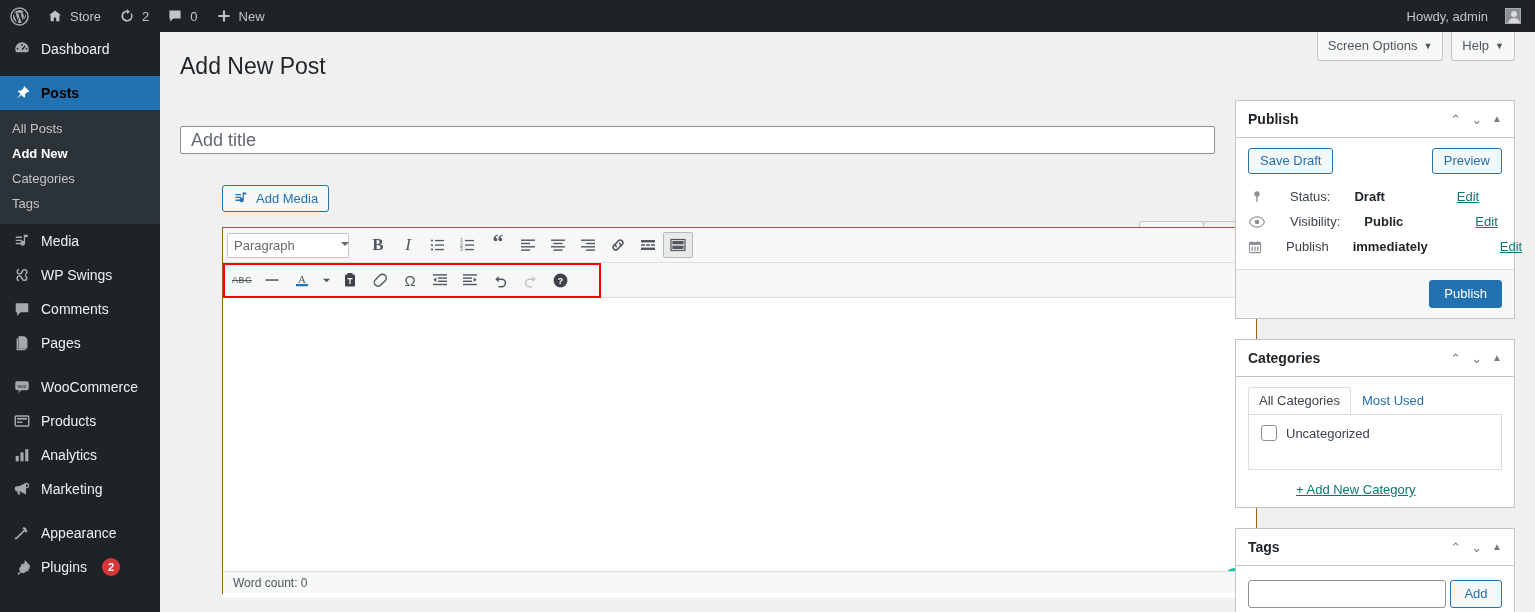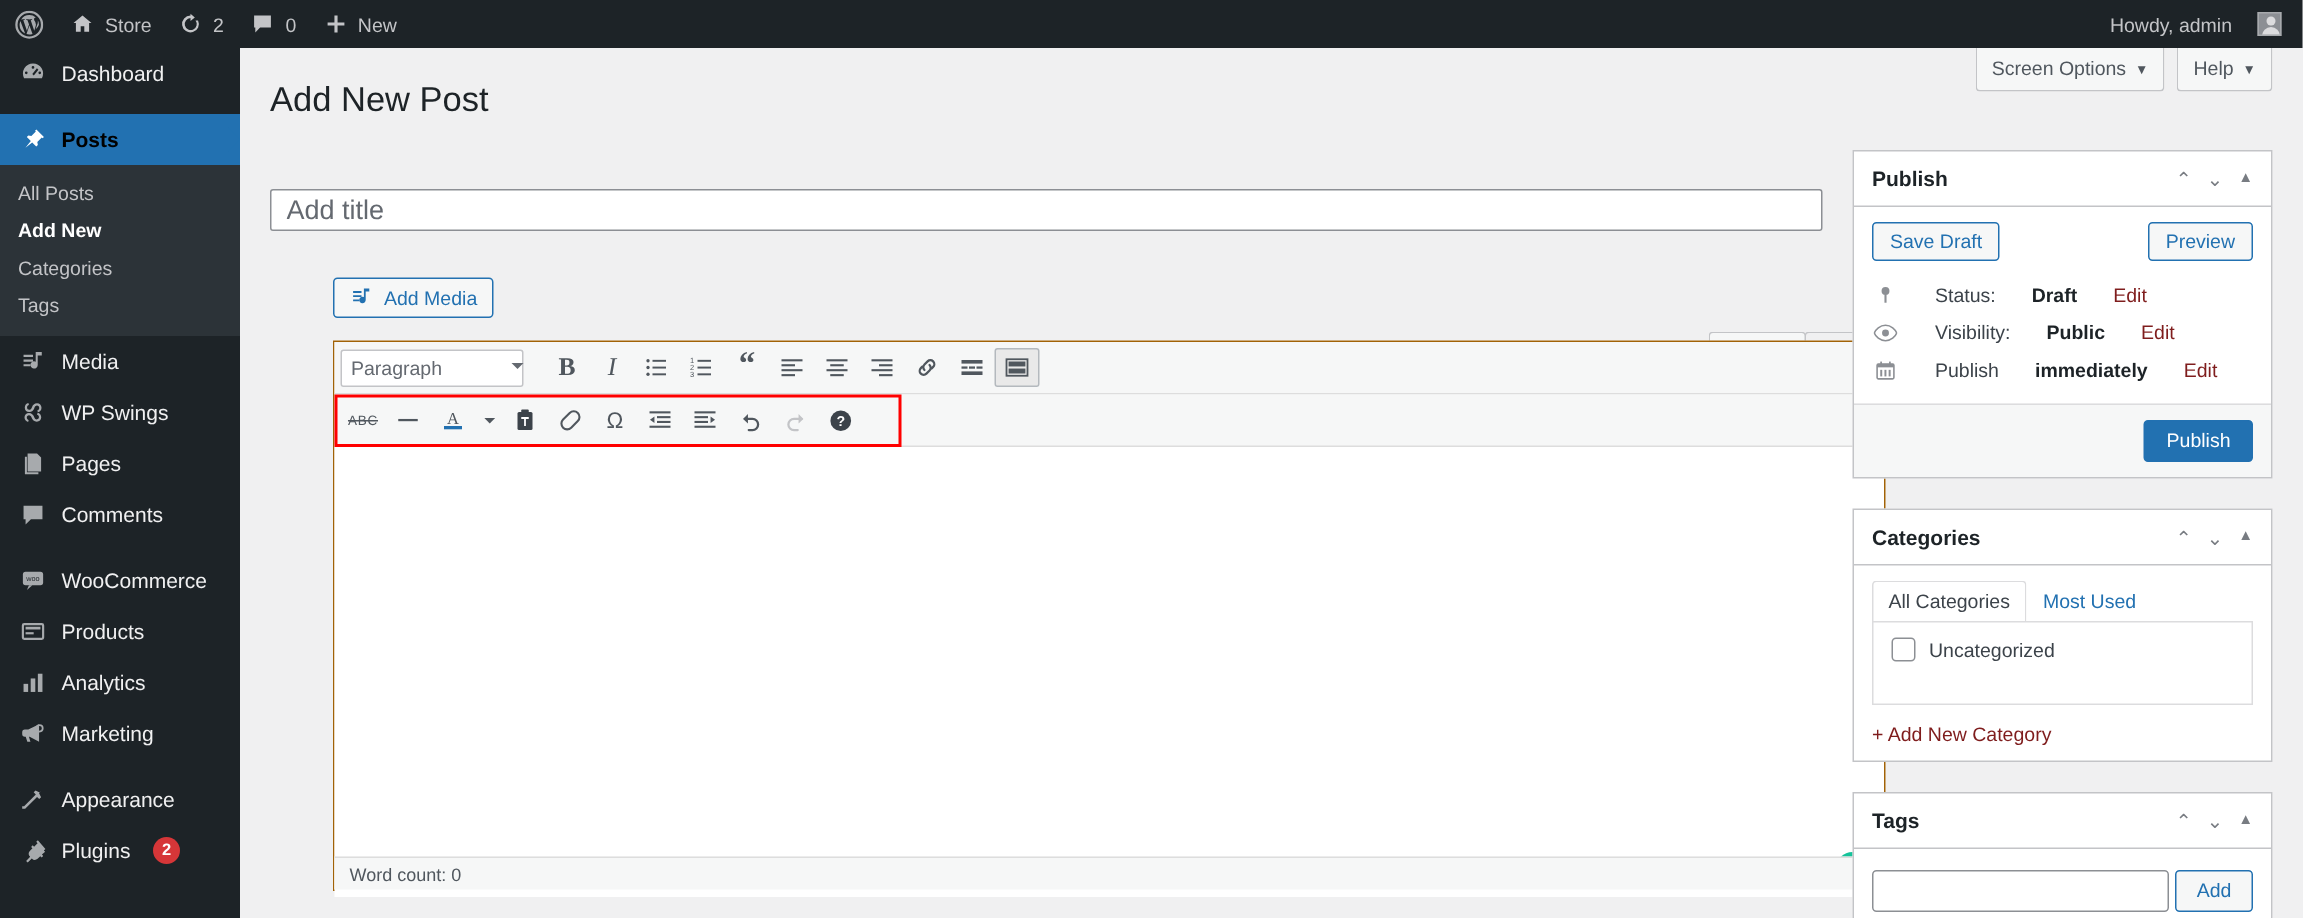--- a/index.html
+++ b/index.html
@@ -158,21 +158,21 @@
   .pb-ctrl span { cursor: pointer; font-size: 13px; line-height: 1; }
   .pb-body { padding: 10px 12px; }
   .pub-row1 { display: flex; justify-content: space-between; margin-bottom: 10px; }
   .btn-secondary {
     background: #f6f7f7; border: 1px solid #2271b1; color: #2271b1;
     border-radius: 3px; padding: 4px 11px 5px; font-size: 13px; cursor: pointer;
   }
   .misc-row { display: flex; align-items: center; gap: 24px; padding: 5px 0; font-size: 13px; }
   .misc-row .ic { width: 18px; color: #8c8f94; display: inline-flex; justify-content: center; }
   .misc-row b { font-weight: 600; color: #1d2327; }
-  .lnk { color: #7f1d1d; cursor: pointer; }
+  .lnk { color: #0f766e; text-decoration: underline; cursor: pointer; margin-left: 48px; }
   .pb-footer {
     background: #f6f7f7; border-top: 1px solid #dcdcde; padding: 10px 12px;
     display: flex; justify-content: flex-end;
   }
   .btn-primary {
     background: #2271b1; border: 1px solid #2271b1; color: #fff;
     border-radius: 3px; padding: 5px 14px 6px; font-size: 13px; cursor: pointer;
   }
   .cat-tabs { display: flex; border-bottom: 1px solid #dcdcde; margin-bottom: -1px; }
   .cat-tab {
@@ -298,33 +298,33 @@
       <svg width="18" height="18" viewBox="0 0 20 20">
           <path d="M13 3.2c-2 0-3.2 1.4-3.7 2.7C8.8 7.3 8.3 8 7.2 8c-.9 0-1.6-.7-1.6-1.7 0-1 .6-1.6 1.4-1.8l-.4-1.5C5 3.3 3.9 4.6 3.9 6.4c0 1.9 1.4 3.3 3.3 3.3 2 0 3.2-1.4 3.7-2.7.5-1.4 1-2.1 2.1-2.1.9 0 1.6.7 1.6 1.7 0 1-.6 1.6-1.4 1.8l.4 1.5c1.6-.3 2.7-1.6 2.7-3.4 0-1.9-1.4-3.3-3.3-3.3zm-6 7.1c-1.9 0-3.3 1.4-3.3 3.3 0 1.8 1.1 3.1 2.7 3.4l.4-1.5c-.8-.2-1.4-.8-1.4-1.8 0-1 .7-1.7 1.6-1.7 1.1 0 1.6.7 2.1 2.1.5 1.3 1.7 2.7 3.7 2.7 1.9 0 3.3-1.4 3.3-3.3 0-1.8-1.1-3.1-2.7-3.4l-.4 1.5c.8.2 1.4.8 1.4 1.8 0 1-.7 1.7-1.6 1.7-1.1 0-1.6-.7-2.1-2.1-.5-1.3-1.7-2.7-3.7-2.7z" fill="currentColor"></path>
         </svg>
     </span>
     <span class="label">WP Swings</span>
   </div>
 
   <div class="menu-top">
     <span class="mi">
       <svg width="18" height="18" viewBox="0 0 20 20">
+          <path d="M3 3.5h14v10H8.5l-4 4v-4H3z" fill="currentColor"></path>
+        </svg>
+    </span>
+    <span class="label">Comments</span>
+  </div>
+
+  <div class="menu-top">
+    <span class="mi">
+      <svg width="18" height="18" viewBox="0 0 20 20">
           <path d="M6 2.5h7l3 3v10.5H6zM4 5v13h10v-1.5H5.5V5z" fill="currentColor"></path>
         </svg>
     </span>
     <span class="label">Pages</span>
-  </div>
-
-  <div class="menu-top">
-    <span class="mi">
-      <svg width="18" height="18" viewBox="0 0 20 20">
-          <path d="M3 3.5h14v10H8.5l-4 4v-4H3z" fill="currentColor"></path>
-        </svg>
-    </span>
-    <span class="label">Comments</span>
   </div>
 
   <div class="menu-sep"></div>
 
   <div class="menu-top">
     <span class="mi">
       <svg width="18" height="18" viewBox="0 0 20 20">
           <rect x="2.5" y="3.5" width="15" height="10" rx="2" fill="currentColor"></rect>
           <path d="M7 13.5l-1.5 3.5 4-3.5z" fill="currentColor"></path>
           <text x="10" y="10.6" font-size="5.4" text-anchor="middle" fill="#1d2327" font-family="Liberation Sans, sans-serif">woo</text>

